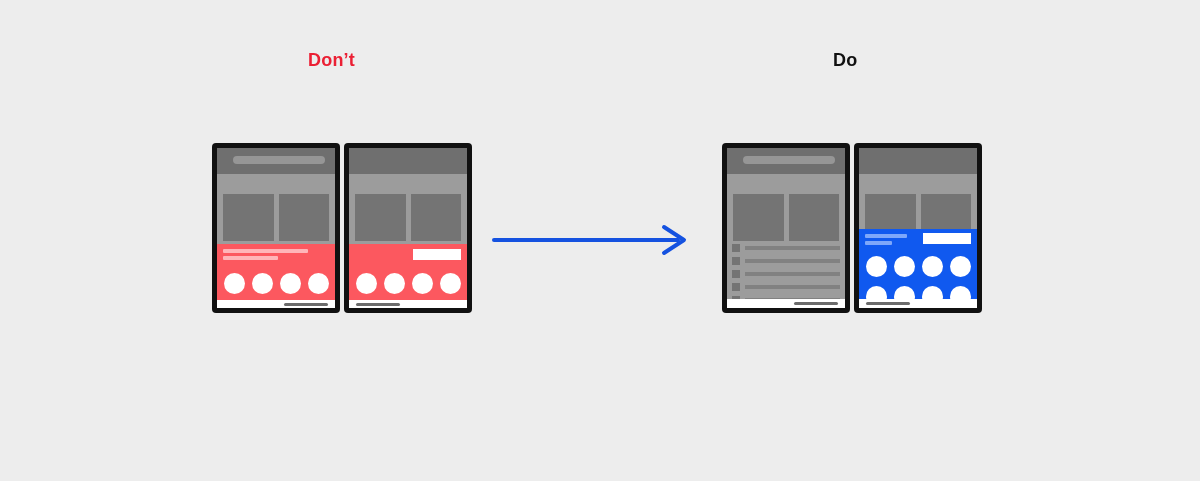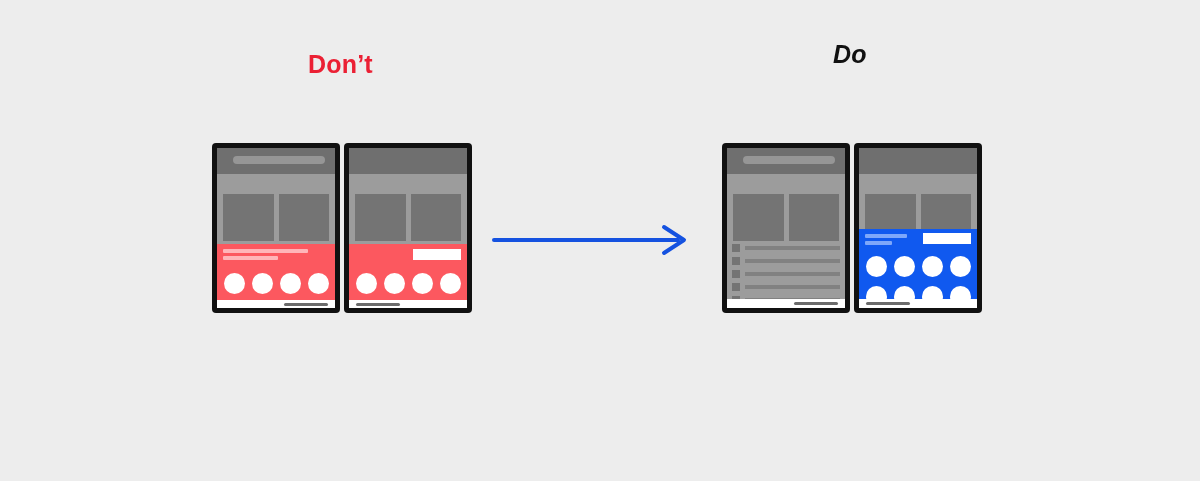--- a/index.html
+++ b/index.html
@@ -16,35 +16,34 @@
   }
 
   .stage {
     position: absolute;
     inset: 0;
   }
 
   
   .caption {
     position: absolute;
-    font-size: 25px;
+    font-size: 18px;
     font-weight: bold;
     letter-spacing: 0.2px;
     white-space: nowrap;
   }
   .caption-dont {
     left: 308px;
     top: 50px;
     color: #eb2034;
   }
   .caption-do {
     left: 833px;
-    top: 40px;
+    top: 50px;
     color: #111111;
-    font-style: italic;
   }
 
   
   .arrow {
     position: absolute;
     left: 492px;
     top: 224px;
     width: 200px;
     height: 32px;
   }

